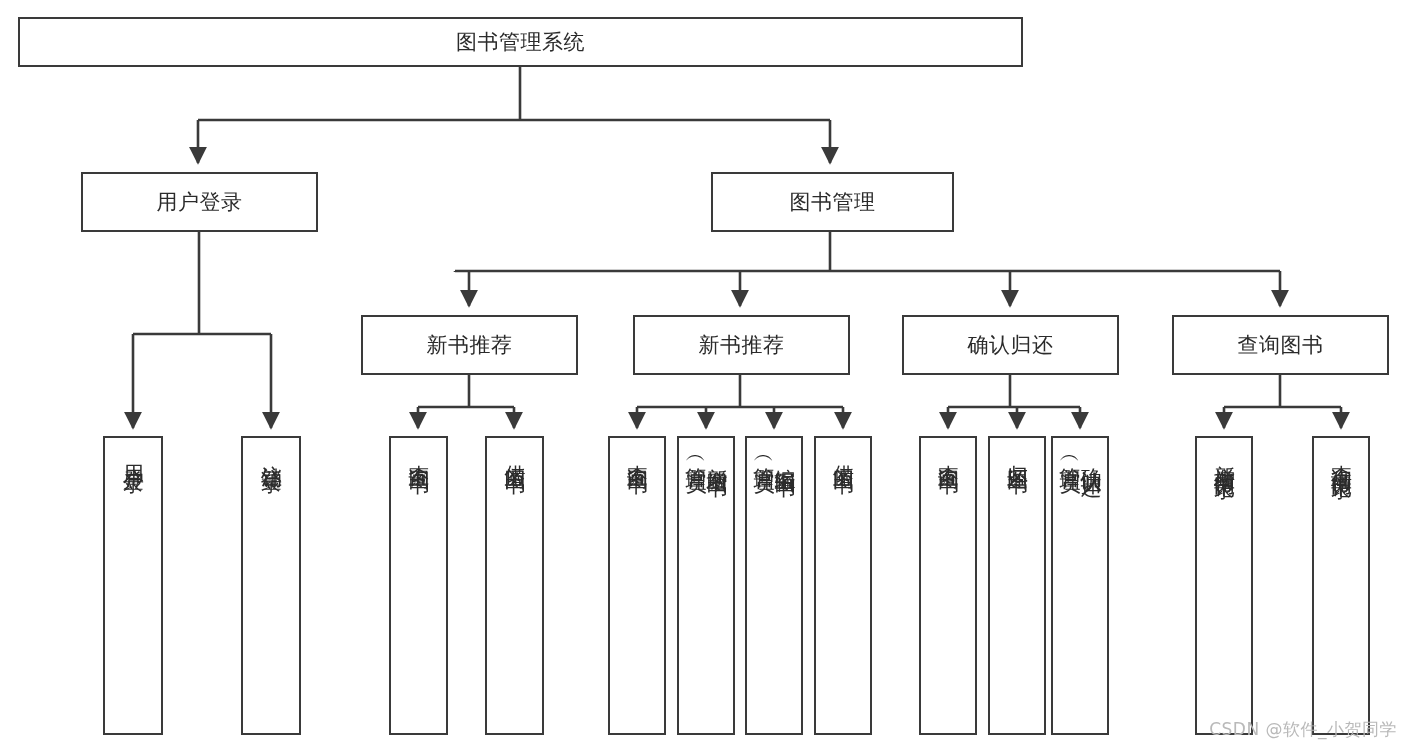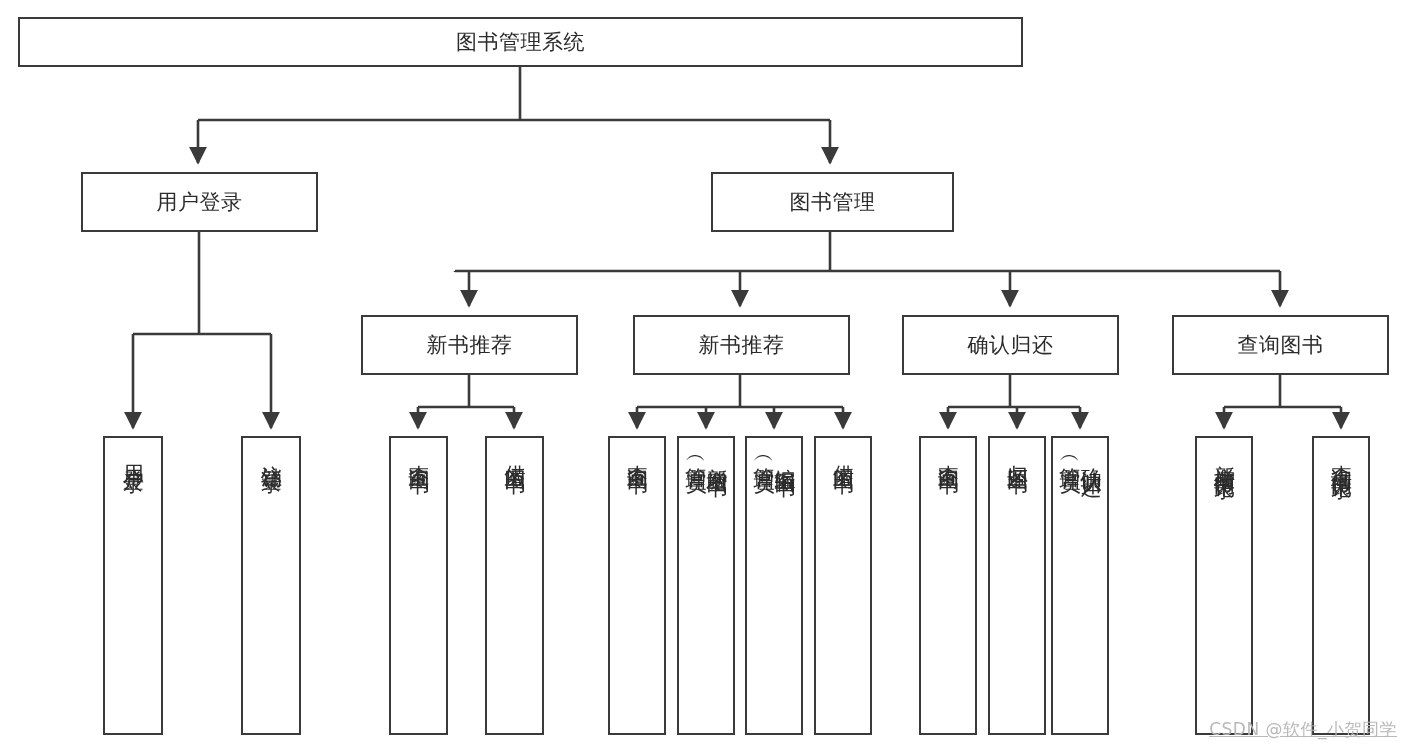--- a/index.html
+++ b/index.html
@@ -57,21 +57,20 @@
     line-height: 1.0;
   }
   #watermark {
     position: absolute;
     right: 8px;
     bottom: 6px;
     font-size: 17px;
     color: #b9b9b9;
     letter-spacing: 0.5px;
     white-space: nowrap;
-    text-decoration: underline;
   }
 </style>
 </head>
 <body>
 
 <div id="canvas">
 
   <svg id="edges" viewBox="0 0 1405 747" xmlns="http://www.w3.org/2000/svg">
     <defs>
       <marker id="arrow" viewBox="0 0 10 10" refX="9" refY="5" markerWidth="7" markerHeight="7" orient="auto-start-reverse">

